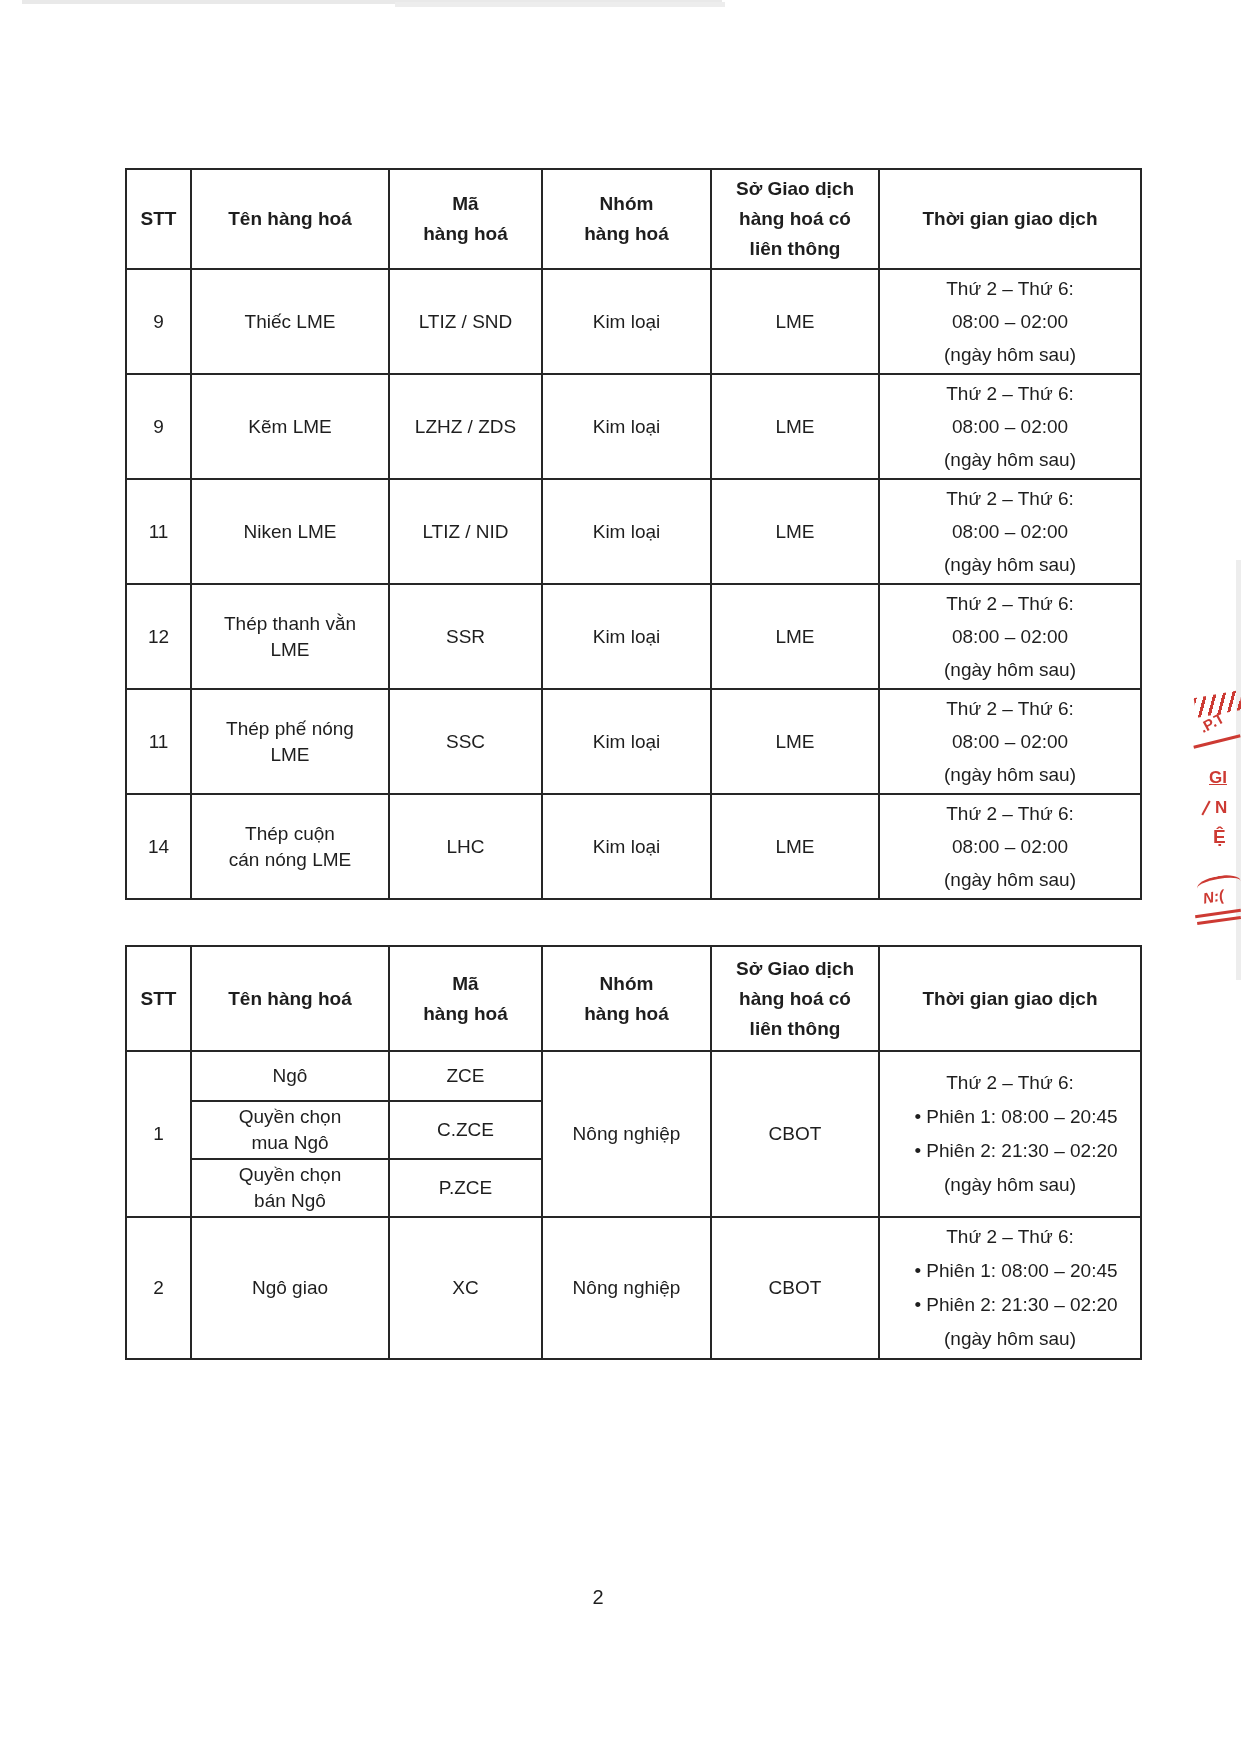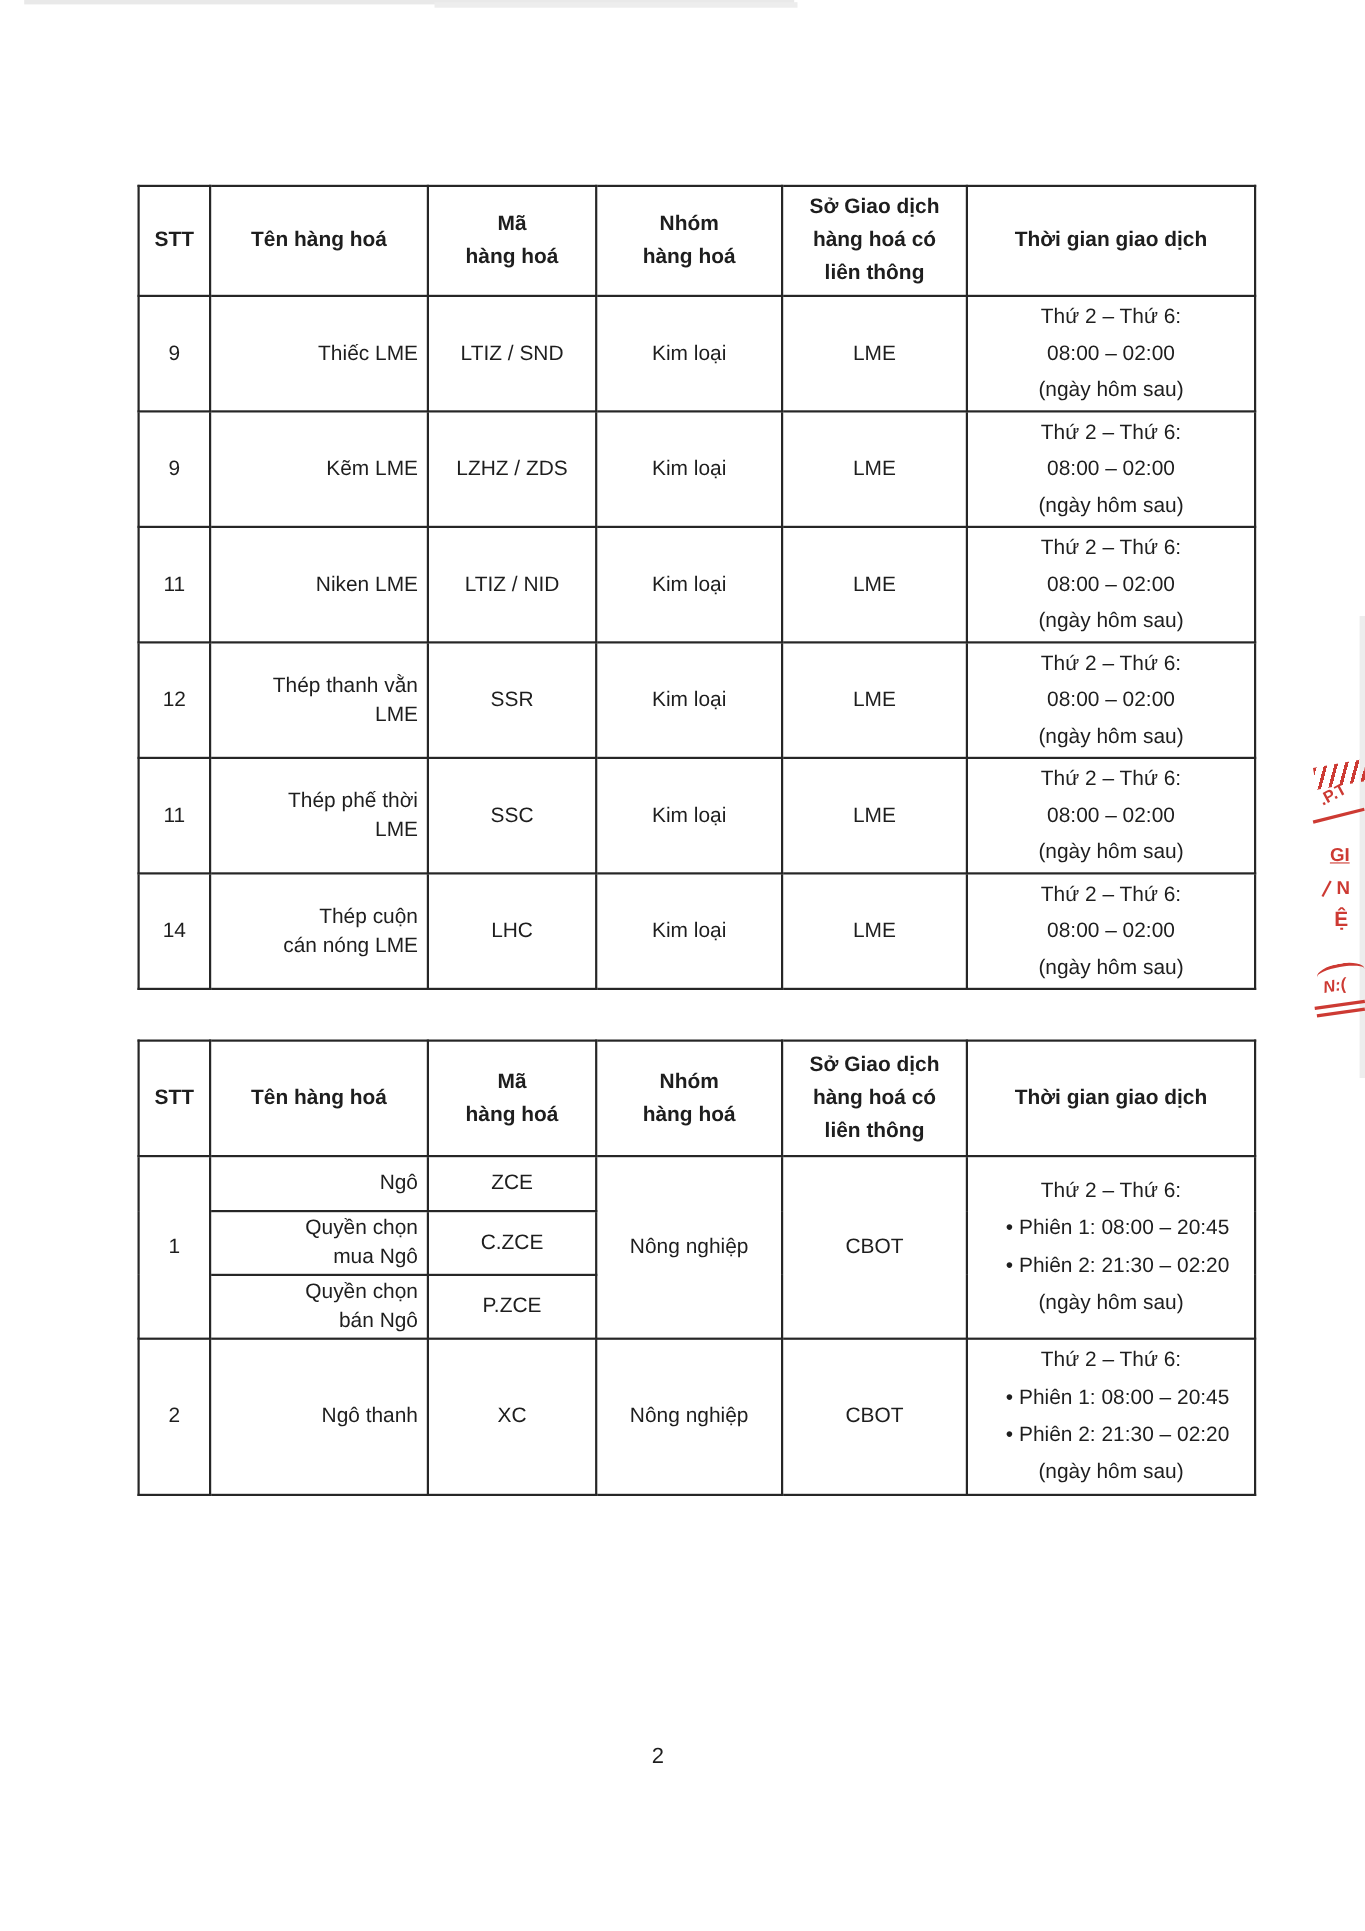--- a/index.html
+++ b/index.html
@@ -35,21 +35,21 @@
   .tbl1{top:168px;}
   .tbl2{top:945px;}
   .tbl1 thead tr{height:100px;}
   .tbl1 tbody tr{height:102px;}
   .tbl2 thead tr{height:105px;}
   .tbl2 tr.sub-a{height:50px;}
   .tbl2 tr.sub-b{height:56px;}
   .tbl2 tr.row2{height:136px;}
   .pre{white-space:pre-line;}
   .c{text-align:center;}
-  .name{text-align:right;padding-left:14px;line-height:26px;}
+  .name{text-align:center;padding-left:14px;line-height:26px;}
   .time-cell{padding:2px 4px;margin-top:48px;}
   .time-cell div{text-align:center;line-height:33px;}
   .tbl2 tbody td{font-weight:normal;}
   .tbl2 .time-cell div{line-height:34px;}
   .tbl2 .time-cell div.bullet{text-align:center;padding-left:12px;}
 
   .section-heading{
     position:absolute;left:158px;top:901px;
     font-size:20px;line-height:28px;
     white-space:nowrap;
@@ -155,21 +155,21 @@
         <td class="c">Kim loại</td>
         <td class="c">LME</td>
         <td class="time-cell">
           <div>Thứ 2 – Thứ 6:</div>
           <div>08:00 – 02:00</div>
           <div>(ngày hôm sau)</div>
         </td>
       </tr>
       <tr>
         <td class="c">11</td>
-        <td class="name pre">Thép phế thời
+        <td class="name pre">Thép phế nóng
 LME</td>
         <td class="c">SSC</td>
         <td class="c">Kim loại</td>
         <td class="c">LME</td>
         <td class="time-cell">
           <div>Thứ 2 – Thứ 6:</div>
           <div>08:00 – 02:00</div>
           <div>(ngày hôm sau)</div>
         </td>
       </tr>
@@ -232,21 +232,21 @@
 mua Ngô</td>
         <td class="c">C.ZCE</td>
       </tr>
       <tr class="sub-b">
         <td class="name pre">Quyền chọn
 bán Ngô</td>
         <td class="c">P.ZCE</td>
       </tr>
       <tr class="row2">
         <td class="c">2</td>
-        <td class="name">Ngô thanh</td>
+        <td class="name">Ngô giao</td>
         <td class="c">XC</td>
         <td class="c">Nông nghiệp</td>
         <td class="c">CBOT</td>
         <td class="time-cell">
           <div>Thứ 2 – Thứ 6:</div>
           <div class="bullet">• Phiên 1: 08:00 – 20:45</div>
           <div class="bullet">• Phiên 2: 21:30 – 02:20</div>
           <div>(ngày hôm sau)</div>
         </td>
       </tr>

